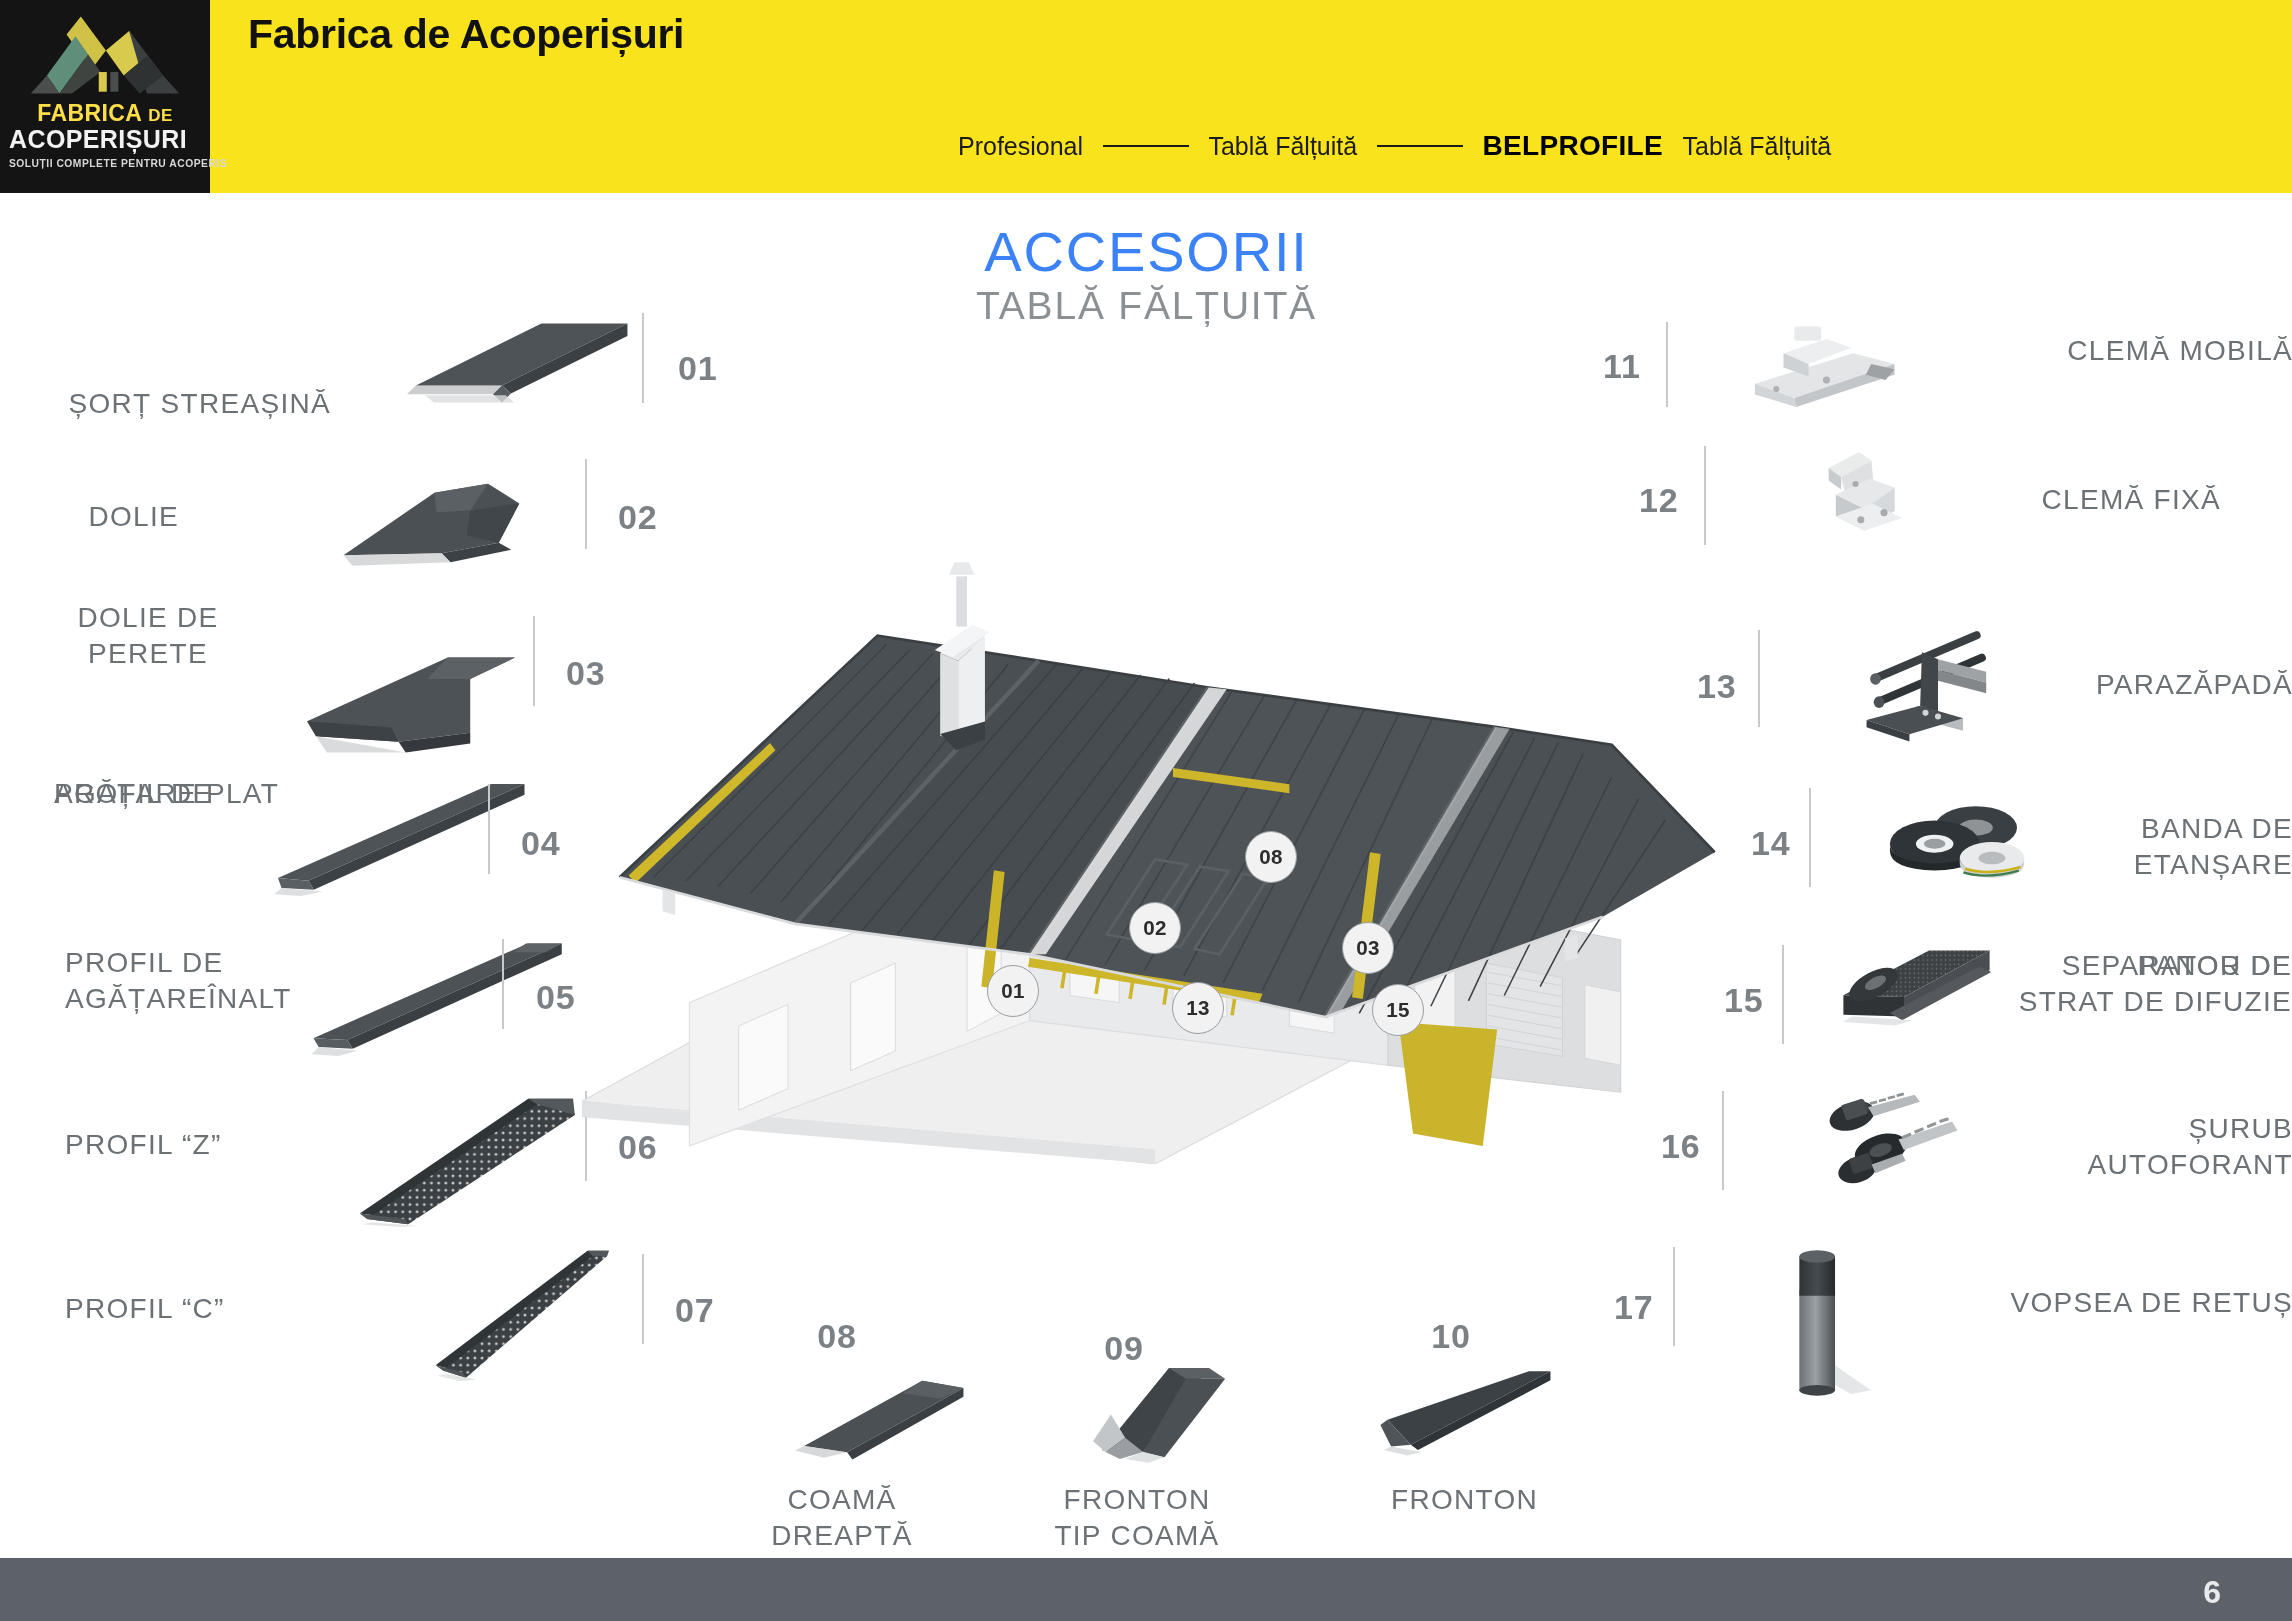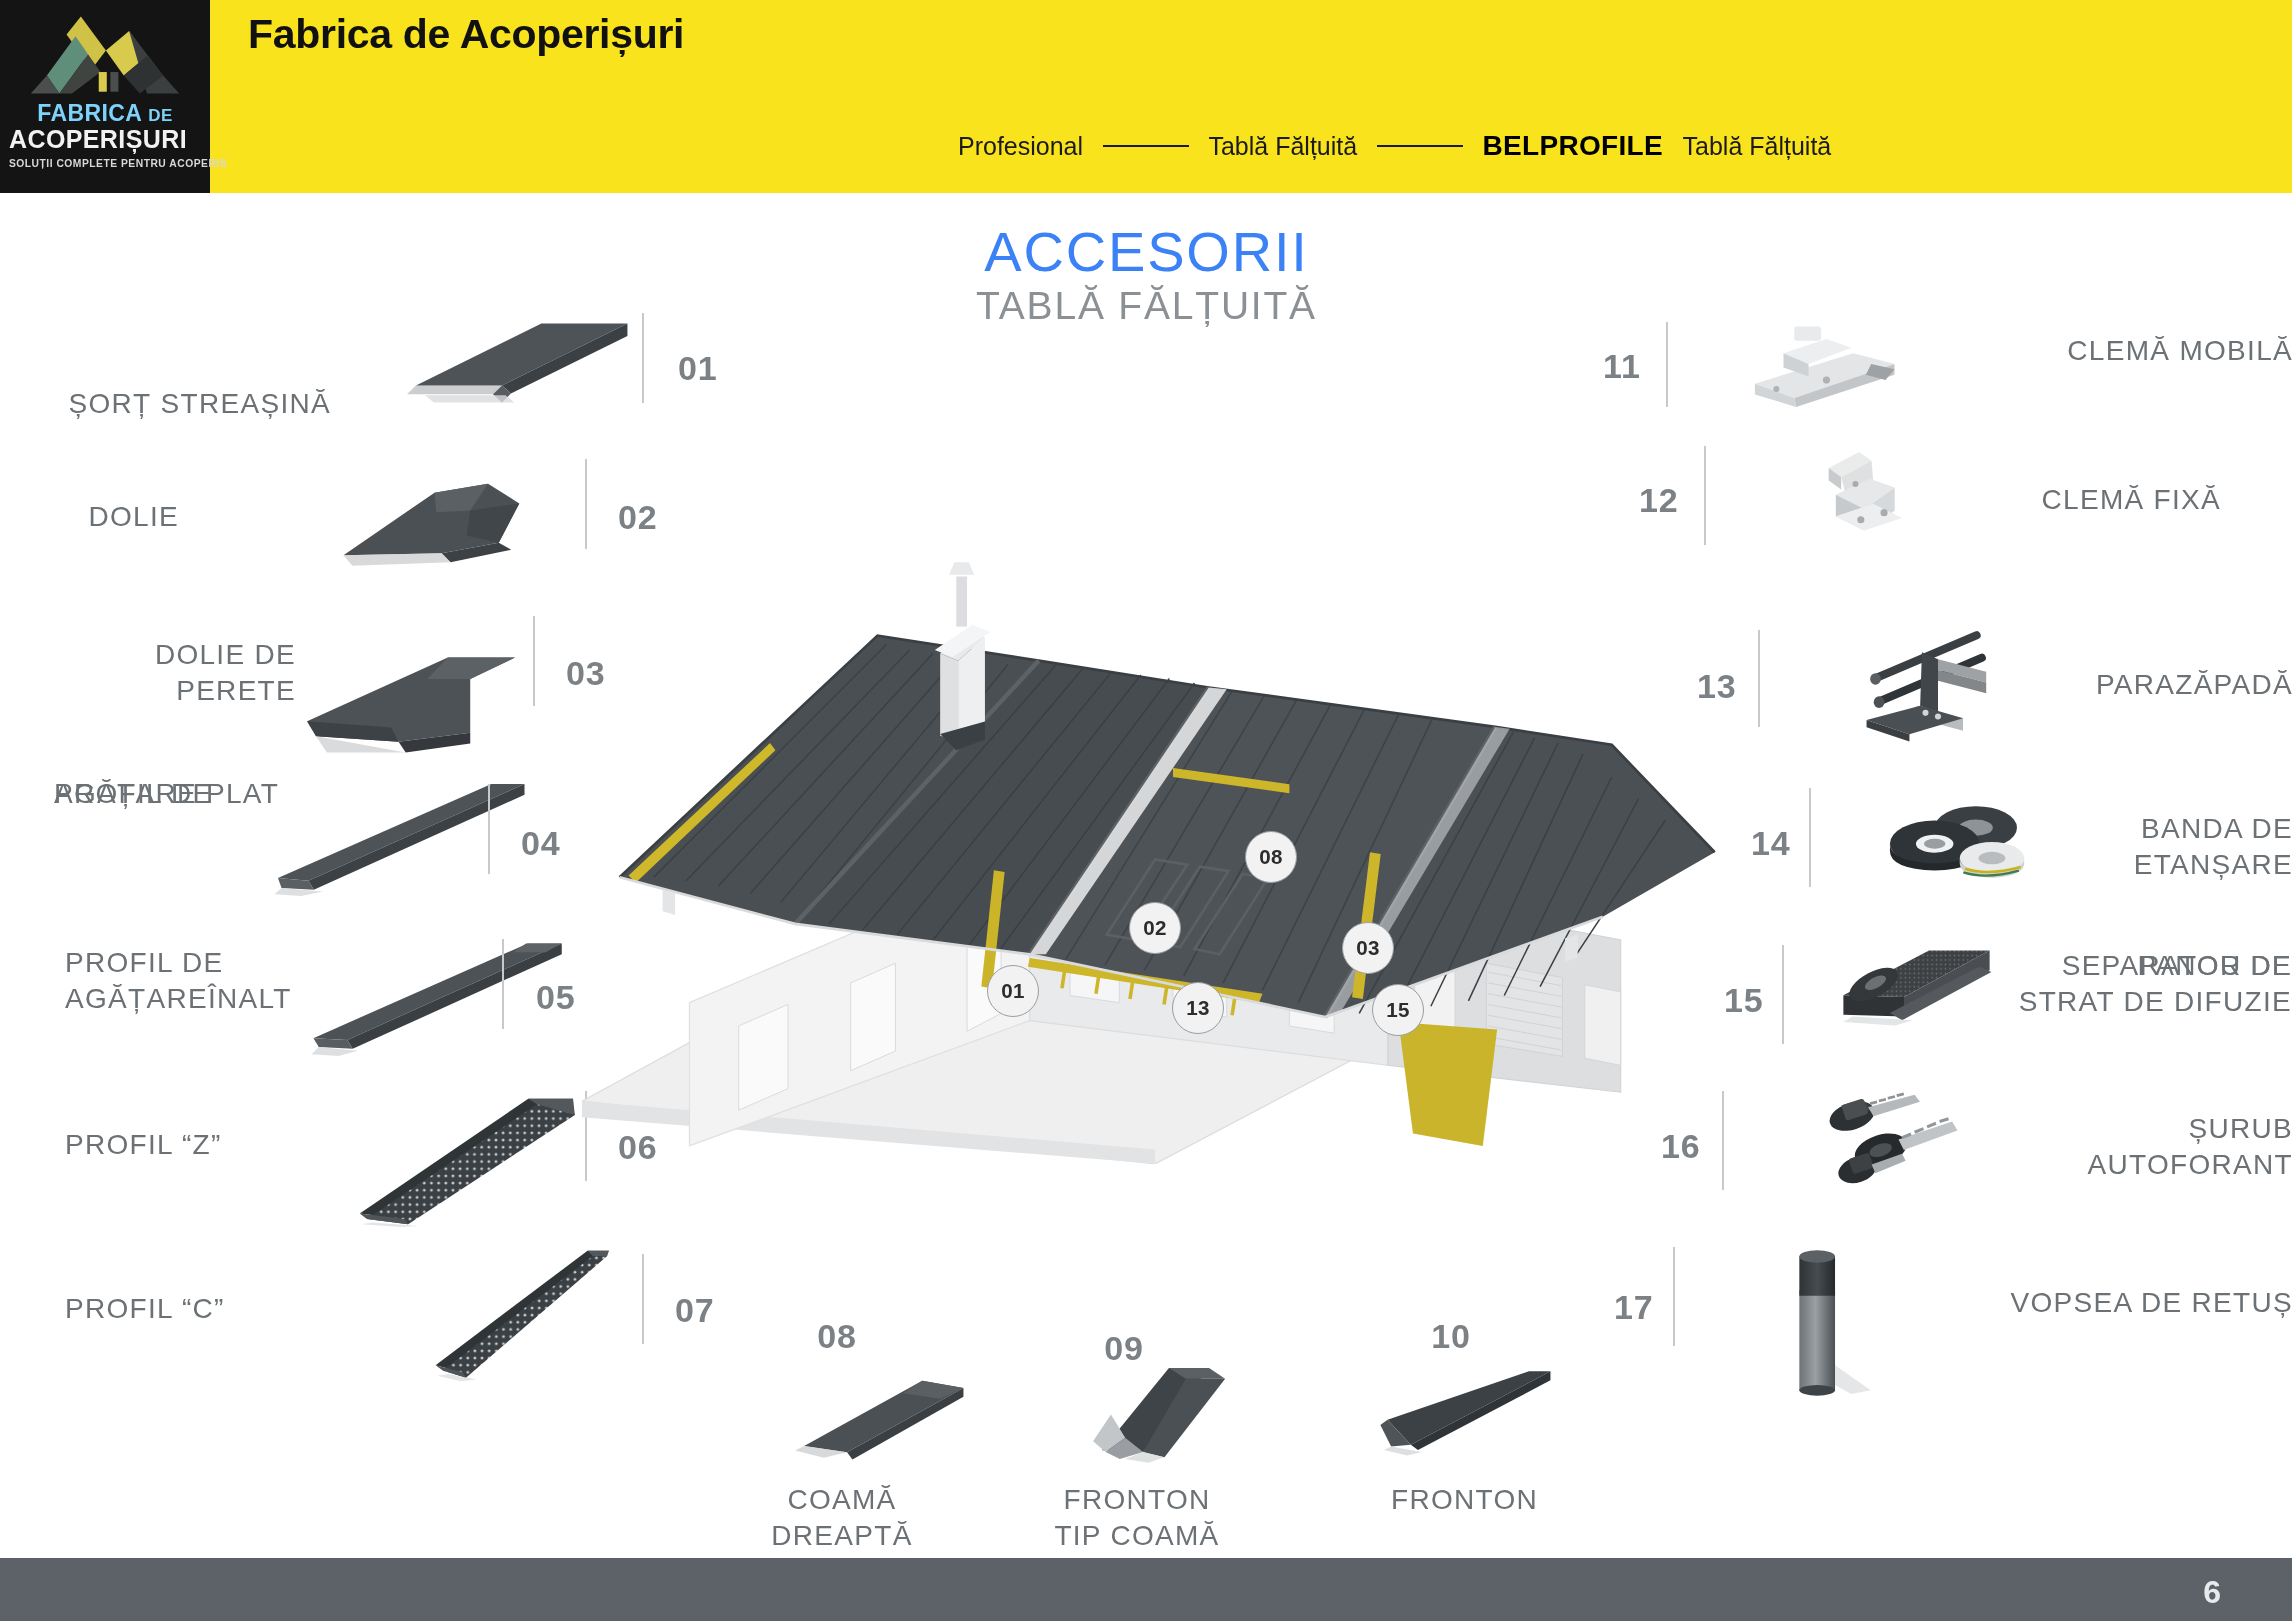--- a/index.html
+++ b/index.html
@@ -10,21 +10,21 @@
     font-family: "Liberation Sans", sans-serif;
     overflow: hidden;
   }
   #page { position: relative; width: 2293px; height: 1622px; background:#fff; }
 
   
   .header { position:absolute; left:0; top:0; width:2293px; height:193px; background:#F9E31C; }
   .logo-box { position:absolute; left:0; top:0; width:210px; height:193px; background:#141414; }
   .logo-mark { position:absolute; left:50%; top:12.5px; transform:translateX(-50%); width:152px; height:85px; }
   .logo-txt1 { position:absolute; left:0; top:100px; width:210px; text-align:center;
-    color:#7dd3fc; font-size:23px; font-weight:bold; letter-spacing:0.4px; }
+    color:#fde047; font-size:23px; font-weight:bold; letter-spacing:0.4px; }
   .logo-txt1 .sm { font-size:17px; }
   .logo-txt2 { position:absolute; left:0; top:125px; width:196px; text-align:center;
     color:#f2f2f2; font-size:25px; font-weight:bold; letter-spacing:0.4px; }
   .logo-txt3 { position:absolute; left:0; top:158px; width:236px; text-align:center;
     color:#d8d8d8; font-size:10.3px; font-weight:bold; letter-spacing:0.5px; }
 
   .brand-title { position:absolute; left:248px; top:10.7px; font-size:41px; font-weight:bold; color:#111; letter-spacing:-0.3px; }
   .brand-sub   { position:absolute; left:248px; top:76px; font-size:38px; font-weight:300; color:#1b1b1b; letter-spacing:-0.2px; }
 
   .crumbs { position:absolute; left:958px; top:127px; height:38px; display:flex; align-items:center; gap:19.7px; }
@@ -138,21 +138,21 @@
         <polygon points="118,108 182,96 196,104 128,118" fill="#3c4145"></polygon>
         <polygon points="8,110 118,108 128,118 18,122" fill="#c9ccce" opacity="0.75"></polygon>
         <polygon points="150,60 205,52 182,96 146,88" fill="#41464a"></polygon>
       </svg>
     </div>
     <div class="rule" style="left:585px; top:459px; height:90px;"></div>
     <div class="num" style="left:618px; top:498px;">02</div>
   </div>
 
   <div class="item">
-    <div class="lbl center" style="left:0px; top:637px; width:296px;text-align:right;">DOLIE DE
+    <div class="lbl center" style="left:0px; top:600px; width:296px;">DOLIE DE
 PERETE</div>
     <div class="art" style="left:291px; top:627px;">
       <svg width="233" height="130" viewBox="0 0 260 145">
         <polygon points="18,105 175,34 250,34 200,58 200,118 120,128 28,122" fill="#4d5256"></polygon>
         <polygon points="175,34 250,34 200,58 152,58" fill="#5c6166"></polygon>
         <polygon points="18,105 28,122 120,128 112,112" fill="#3d4246"></polygon>
         <polygon points="120,128 200,118 200,130 128,140" fill="#35393d"></polygon>
         <polygon points="28,122 128,140 40,140" fill="#cfd2d4" opacity="0.8"></polygon>
       </svg>
     </div>

